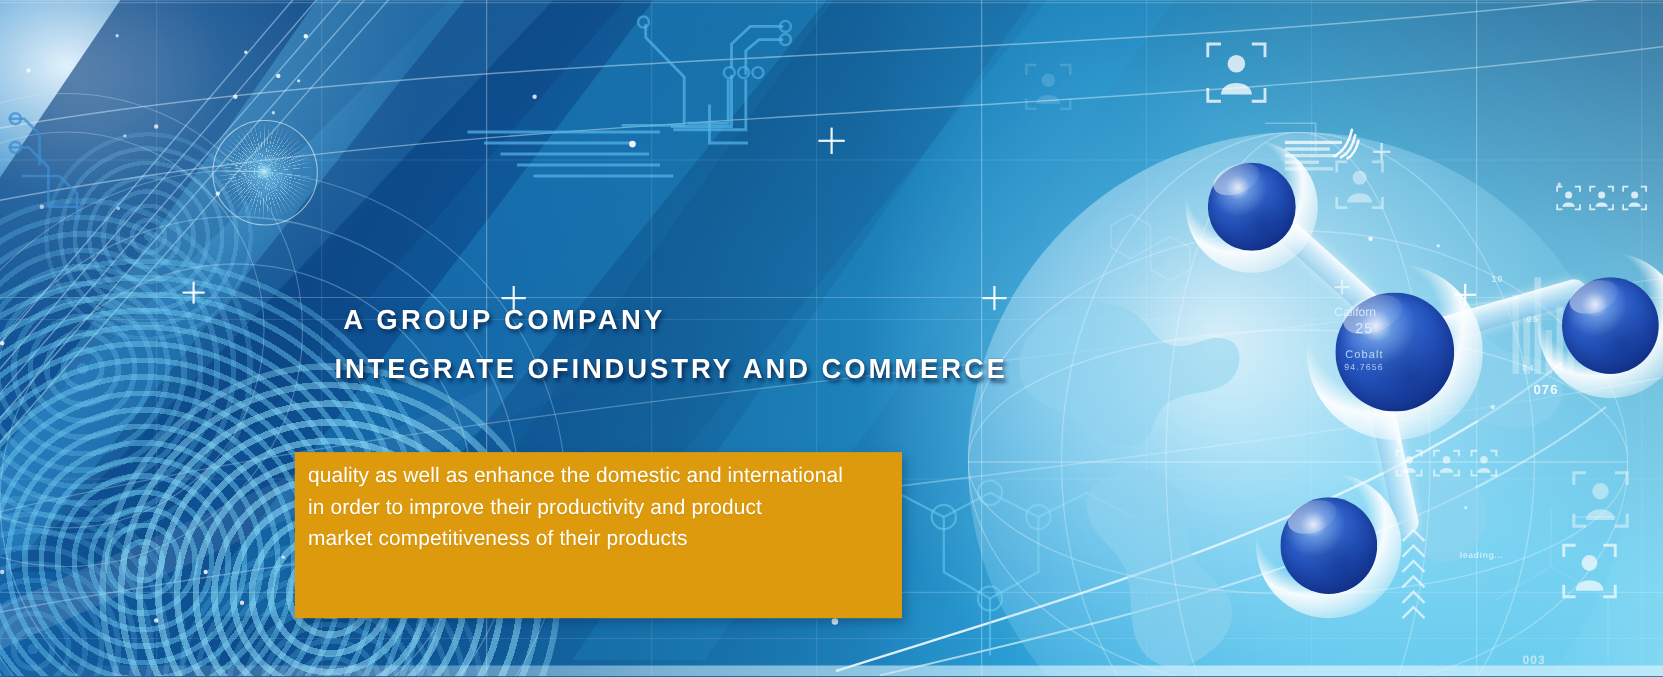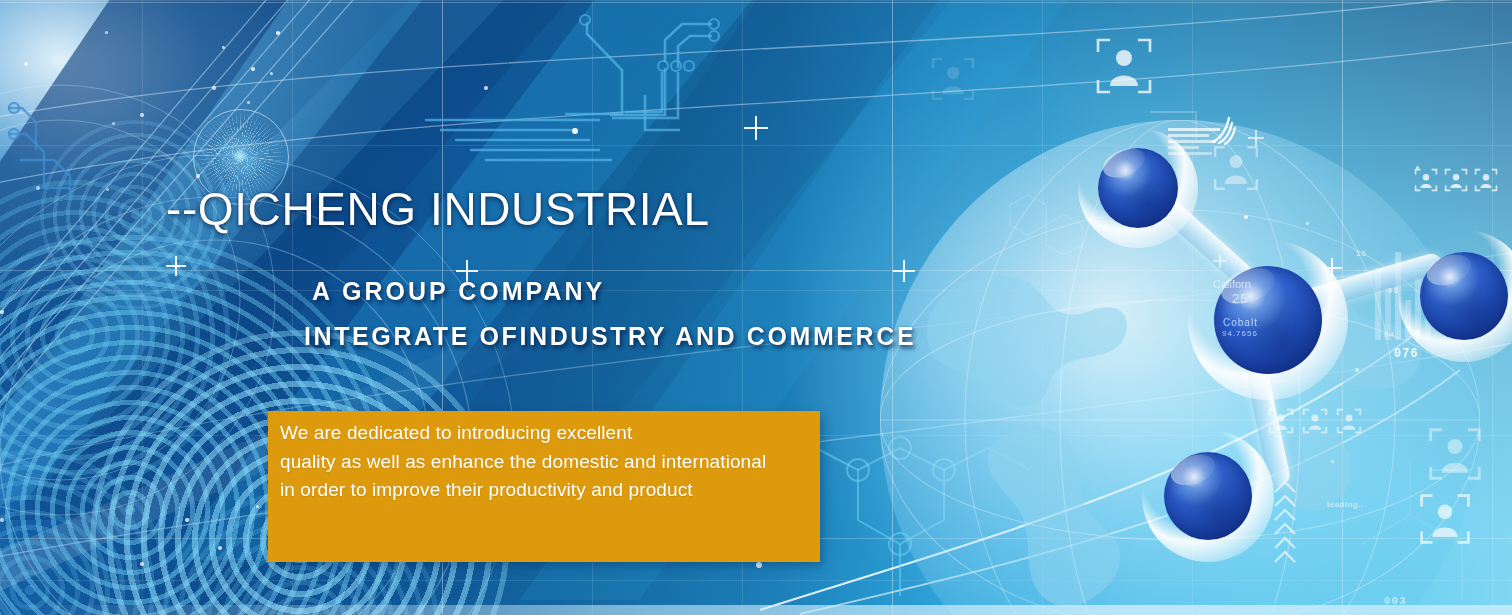--- a/index.html
+++ b/index.html
@@ -84,21 +84,21 @@
     position:absolute;left:12px;top:8px;right:6px;
     color:#ffffff;font-size:19px;line-height:28.6px;font-weight:400;
     letter-spacing:.1px;
     text-shadow:0 1px 1px rgba(150,100,0,.25);
   }
   #promo-text div{white-space:nowrap;}
 
   
   .microtext{
     position:absolute;color:rgba(255,255,255,.88);
-    font-family:Liberation Mono, monospace;font-weight:700;
+    font-family:Liberation Sans, sans-serif;font-weight:700;
     letter-spacing:1px;
   }
   #num076{left:1394px;top:347px;font-size:12px;}
   #num003{left:1384px;top:595px;font-size:11px;color:rgba(255,255,255,.55);}
   #txtleading{left:1327px;top:500px;font-size:8px;color:rgba(255,255,255,.6);letter-spacing:.5px;font-family:"Liberation Sans",sans-serif;font-weight:700;}
   #el1{left:1213px;top:278px;font-size:11px;color:rgba(225,242,255,.85);font-family:"Liberation Sans",sans-serif;font-weight:400;letter-spacing:0;}
   #el1n{left:1232px;top:291px;font-size:13px;color:rgba(225,242,255,.9);font-family:"Liberation Sans",sans-serif;font-weight:400;}
   #el2{left:1223px;top:317px;font-size:10px;color:rgba(215,238,255,.8);font-family:"Liberation Sans",sans-serif;font-weight:400;}
   #el2n{left:1222px;top:329px;font-size:8px;color:rgba(215,238,255,.75);font-family:"Liberation Sans",sans-serif;font-weight:400;}
   #el3{left:1356px;top:249px;font-size:8px;color:rgba(255,255,255,.6);font-family:Liberation Sans, sans-serif;}
@@ -582,28 +582,27 @@
   <div class="layer">
     <div class="plusmark" style="left:166px;top:256px;width:20px;height:20px;"></div>
     <div class="plusmark" style="left:456px;top:260px;width:22px;height:22px;"></div>
     <div class="plusmark" style="left:744px;top:116px;width:24px;height:24px;"></div>
     <div class="plusmark" style="left:893px;top:260px;width:22px;height:22px;"></div>
     <div class="plusmark" style="left:1322px;top:258px;width:20px;height:20px;"></div>
     <div class="plusmark" style="left:1248px;top:130px;width:16px;height:16px;opacity:.7;"></div>
     <div class="plusmark" style="left:1213px;top:254px;width:14px;height:14px;opacity:.6;"></div>
   </div>
 
-  <div id="title">--QICHENG INDUSTRIAL</div>
   <div class="subline" id="sub1">A GROUP COMPANY</div>
   <div class="subline" id="sub2">INTEGRATE OFINDUSTRY AND COMMERCE</div>
 
   <div id="promo">
     <div id="promo-text">
-      <div>We are dedicated to introducing excellent</div>
       <div>quality as well as enhance the domestic and international</div>
       <div>in order to improve their productivity and product</div>
+      <div>market competitiveness of their products</div>
     </div>
   </div>
 
   <div style="position:absolute;left:0;bottom:0;width:1512px;height:10px;
               background:linear-gradient(90deg, rgba(200,236,252,.0) 0%, rgba(205,238,252,.55) 40%, rgba(215,242,253,.75) 75%, rgba(225,246,254,.6) 100%);"></div>
 
 </div>
 
 </body></html>

